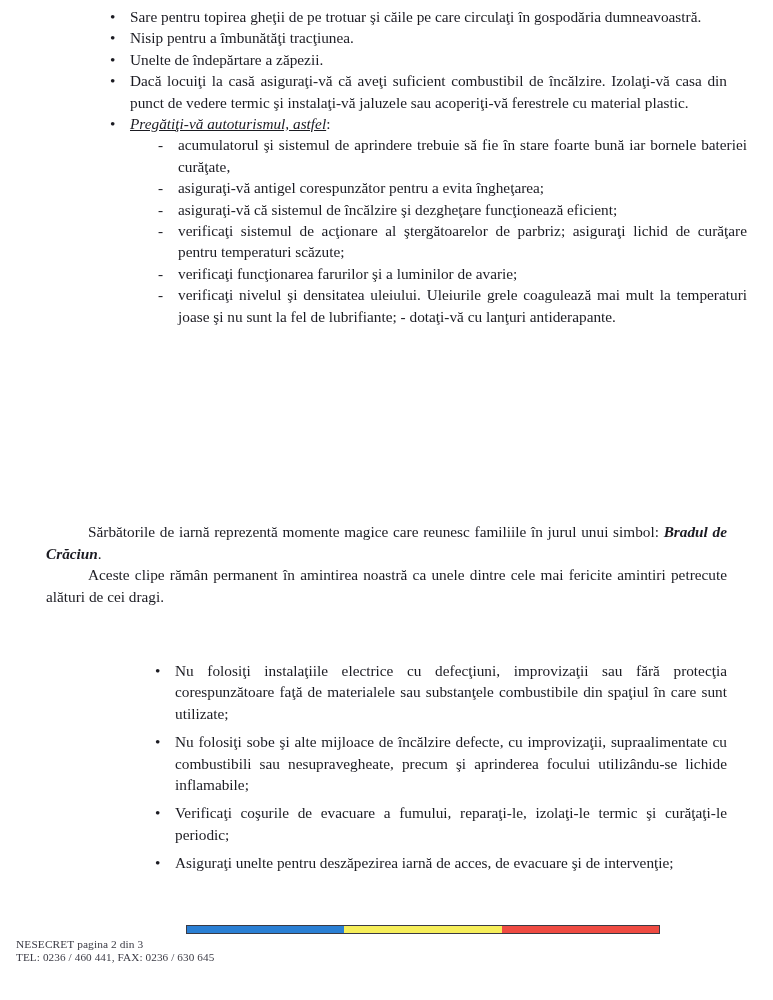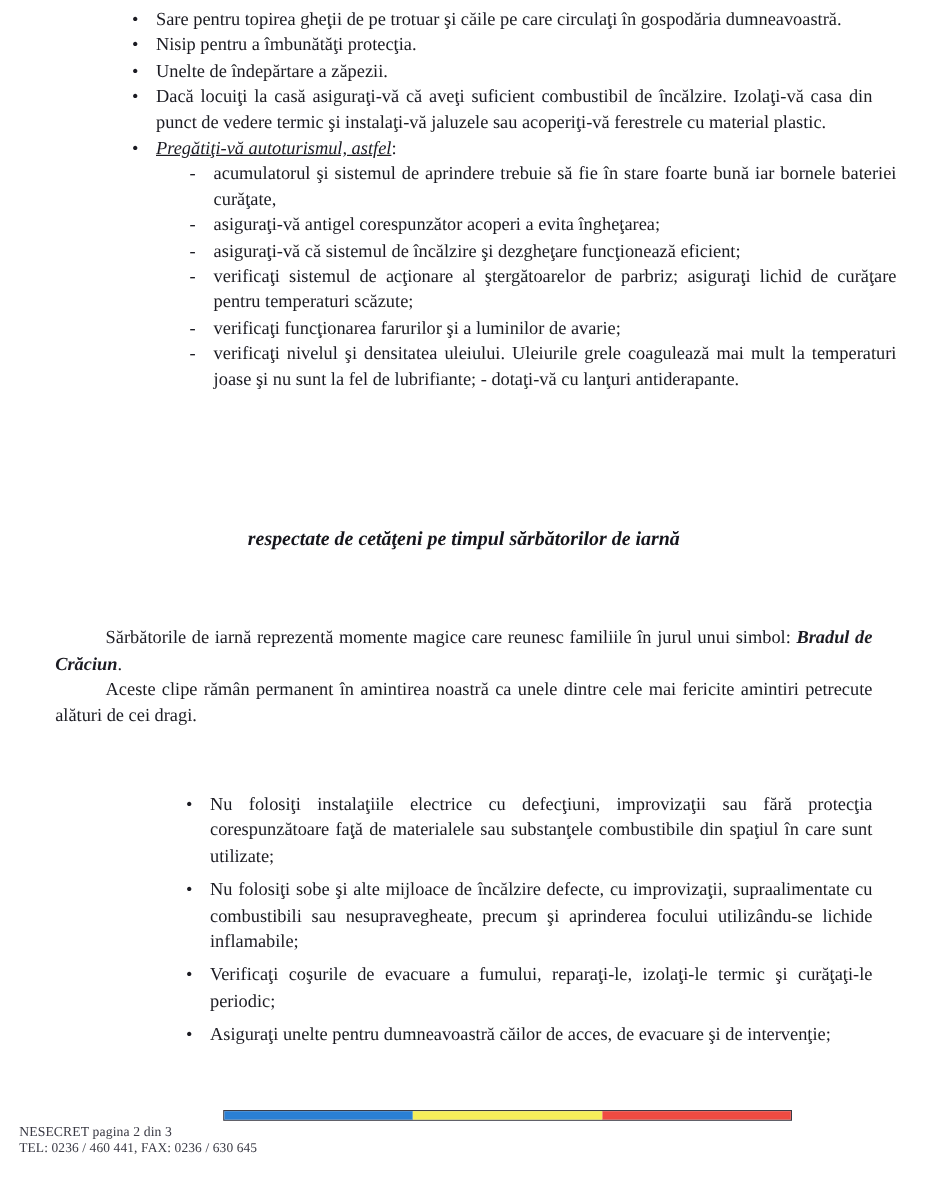--- a/index.html
+++ b/index.html
@@ -197,21 +197,21 @@
 
 <div class="page">
 
   <ul class="bullets list-l1">
     <li class="bullet">
       <span class="marker dot">•</span>
       <span class="txt">Sare pentru topirea gheţii de pe trotuar şi căile pe care circulaţi în gospodăria dumneavoastră.</span>
     </li>
     <li class="bullet">
       <span class="marker dot">•</span>
-      <span class="txt">Nisip pentru a îmbunătăţi protecţia.</span>
+      <span class="txt">Nisip pentru a îmbunătăţi tracţiunea.</span>
     </li>
     <li class="bullet">
       <span class="marker dot">•</span>
       <span class="txt">Unelte de îndepărtare a zăpezii.</span>
     </li>
     <li class="bullet">
       <span class="marker dot">•</span>
       <span class="txt">Dacă locuiţi la casă asiguraţi-vă că aveţi suficient combustibil de încălzire. Izolaţi-vă casa din punct de vedere termic şi instalaţi-vă jaluzele sau acoperiţi-vă ferestrele cu material plastic.</span>
     </li>
 
@@ -219,21 +219,21 @@
       <span class="marker dot">•</span>
       <span class="txt"><span class="ital-und">Pregătiţi-vă autoturismul, astfel</span><span>:</span></span>
 
       <ul class="bullets list-l2">
         <li class="bullet">
           <span class="marker dash">-</span>
           <span class="txt">acumulatorul şi sistemul de aprindere trebuie să fie în stare foarte bună iar bornele bateriei curăţate,</span>
         </li>
         <li class="bullet">
           <span class="marker dash">-</span>
-          <span class="txt">asiguraţi-vă antigel corespunzător acoperi a evita îngheţarea;</span>
+          <span class="txt">asiguraţi-vă antigel corespunzător pentru a evita îngheţarea;</span>
         </li>
         <li class="bullet">
           <span class="marker dash">-</span>
           <span class="txt">asiguraţi-vă că sistemul de încălzire şi dezgheţare funcţionează eficient;</span>
         </li>
         <li class="bullet">
           <span class="marker dash">-</span>
           <span class="txt">verificaţi sistemul de acţionare al ştergătoarelor de parbriz; asiguraţi lichid de curăţare pentru temperaturi scăzute;</span>
         </li>
         <li class="bullet">
@@ -242,21 +242,20 @@
         </li>
         <li class="bullet">
           <span class="marker dash">-</span>
           <span class="txt">verificaţi nivelul şi densitatea uleiului. Uleiurile grele coagulează mai mult la temperaturi joase şi nu sunt la fel de lubrifiante; - dotaţi-vă cu lanţuri antiderapante.</span>
         </li>
       </ul>
     </li>
   </ul>
 
   <div class="heading">
-    <span class="hl">respectate de cetăţeni pe timpul sărbătorilor de iarnă</span>
   </div>
 
   <p class="para para-1"><span>Sărbătorile de iarnă reprezentă momente magice care reunesc familiile în jurul unui simbol: </span><span class="bold-ital">Bradul de Crăciun</span><span>.</span></p>
 
   <p class="para para-2">Aceste clipe rămân permanent în amintirea noastră ca unele dintre cele mai fericite amintiri petrecute alături de cei dragi.</p>
 
 
   <ul class="bullets list-rules">
     <li class="bullet">
       <span class="marker dot">•</span>
@@ -265,21 +264,21 @@
     <li class="bullet">
       <span class="marker dot">•</span>
       <span class="txt">Nu folosiţi sobe şi alte mijloace de încălzire defecte, cu improvizaţii, supraalimentate cu combustibili sau nesupravegheate, precum şi aprinderea focului utilizându-se lichide inflamabile;</span>
     </li>
     <li class="bullet">
       <span class="marker dot">•</span>
       <span class="txt">Verificaţi coşurile de evacuare a fumului, reparaţi-le, izolaţi-le termic şi curăţaţi-le periodic;</span>
     </li>
     <li class="bullet">
       <span class="marker dot">•</span>
-      <span class="txt">Asiguraţi unelte pentru dumneavoastră căilor de acces, de evacuare şi de intervenţie;</span>
+      <span class="txt">Asiguraţi unelte pentru deszăpezirea iarnă de acces, de evacuare şi de intervenţie;</span>
     </li>
   </ul>
 
   <div class="footer">
     <div class="flag-bar">
       <div class="flag-seg flag-blue"></div>
       <div class="flag-seg flag-yellow"></div>
       <div class="flag-seg flag-red"></div>
     </div>
     <div class="footer-lines">

